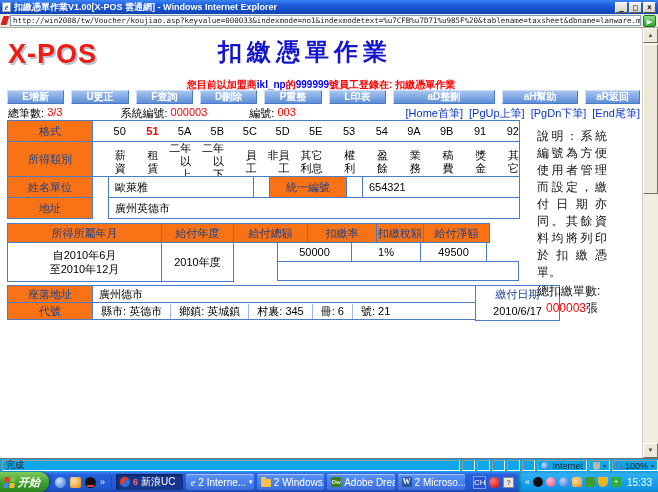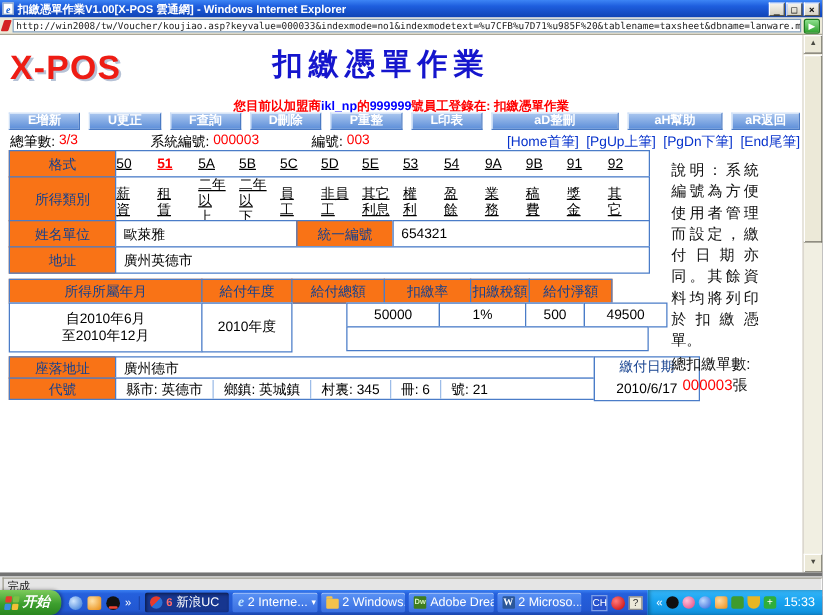--- a/index.html
+++ b/index.html
@@ -64,26 +64,26 @@
   .row { display:flex; }
   .cell { border:1px solid #4a7cc8; background:#fff; }
   .cell + .cell { margin-left:-1px; }
   .row + .row, .stack > * + * { margin-top:-1px; }
   .lblc { background:#f97316; color:#15418f; display:flex; align-items:center; justify-content:center;
     text-align:center; }
   .valc { display:flex; align-items:center; padding-left:6px; }
 
   .fmt-row { height:22px; }
   .grid13 { flex:1; display:grid; grid-template-columns:repeat(13,1fr); align-items:center; }
-  .grid13 span { text-align:left;text-decoration:underline; }
+  .grid13 span { text-align:right; }
   .code.sel { color:#f00; font-weight:bold; }
   .cat-row { height:36px; }
   .cat-row .grid13 span { white-space:pre-line; line-height:13px; }
   .w86 { width:86px; flex:none; }
-  .name-row, .addr-row { height:22px; }
+  .name-row, .addr-row { height:22px;gap:16px; }
   .name-val { width:146px; flex:none; }
   .uni-lbl { width:78px; flex:none; }
   .flex1 { flex:1; }
 
   .money { margin-top:4px; }
   .mh { height:20px; }
   .c155{width:155px;flex:none;} .c73{width:73px;flex:none;} .c75{width:75px;flex:none;}
   .c70{width:70px;flex:none;} .c72{width:48px;flex:none;text-align:center;} .c67{width:67px;flex:none;}
   .mb { display:flex; margin-top:-1px; }
   .mb .tall { height:40px; display:flex; align-items:center; justify-content:center;
@@ -106,22 +106,22 @@
   .paydate .pd-l { color:#15418f; line-height:17px; }
   .paydate .pd-v { line-height:17px; }
 
   .note { position:absolute; left:537px; top:100px; width:70px; font-size:12px; line-height:17px;
     color:#111; text-align:justify; }
   .note .nt-total { margin-top:2px; white-space:nowrap; }
   .note .nt-count { text-align:center; }
   .note .red { color:#f00; }
 
   
-  .statusbar { position:absolute; top:458px; left:0; right:0; height:14px; background:#e5e5e5;
-    border-top:3px solid #737373; display:flex; font-size:9px; color:#222;flex-direction:column; }
+  .statusbar { position:absolute; top:458px; left:0; right:0; height:14px; background:#0ea5e9;
+    border-top:1px solid #737373; display:flex; font-size:9px; color:#222; }
   .sb-pane { border:1px solid; border-color:#9d9b8d #fff #fff #9d9b8d; margin:1px 0 1px 2px;
     padding:0 3px; display:flex; align-items:center; gap:3px; white-space:nowrap; }
   .sb-main { flex:1; }
   .sb-sm { width:13px; padding:0; }
   .globe { width:8px; height:8px; border-radius:50%;
     background:radial-gradient(circle at 35% 35%, #bfe4ff, #2f7fd0 75%); }
   .shield { width:7px; height:8px; background:#b9b6a6; border-radius:0 0 4px 4px; }
   .mag { width:6px; height:6px; border:1.5px solid #5577aa; border-radius:50%; position:relative; }
   .mag:after { content:""; position:absolute; width:4px; height:1.5px; background:#5577aa;
     right:-3px; bottom:-1px; transform:rotate(45deg); }
@@ -312,21 +312,20 @@
           <div class="cell lblc c67">給付淨額</div>
         </div>
         <div class="mb">
           <div class="cell tall c155">自2010年6月
 至2010年12月</div>
           <div class="cell tall c73">2010年度</div>
           <div class="mb-right">
             <div class="mb-vals">
               <div class="cell c75">50000</div>
               <div class="cell c70">1%</div>
-              <div class="cell c72">500</div>
               <div class="cell c67">49500</div>
             </div>
             <div class="mb-empty"></div>
           </div>
         </div>
       </div>
 
       <div class="bottom">
         <div class="b-left">
           <div class="b-row">

